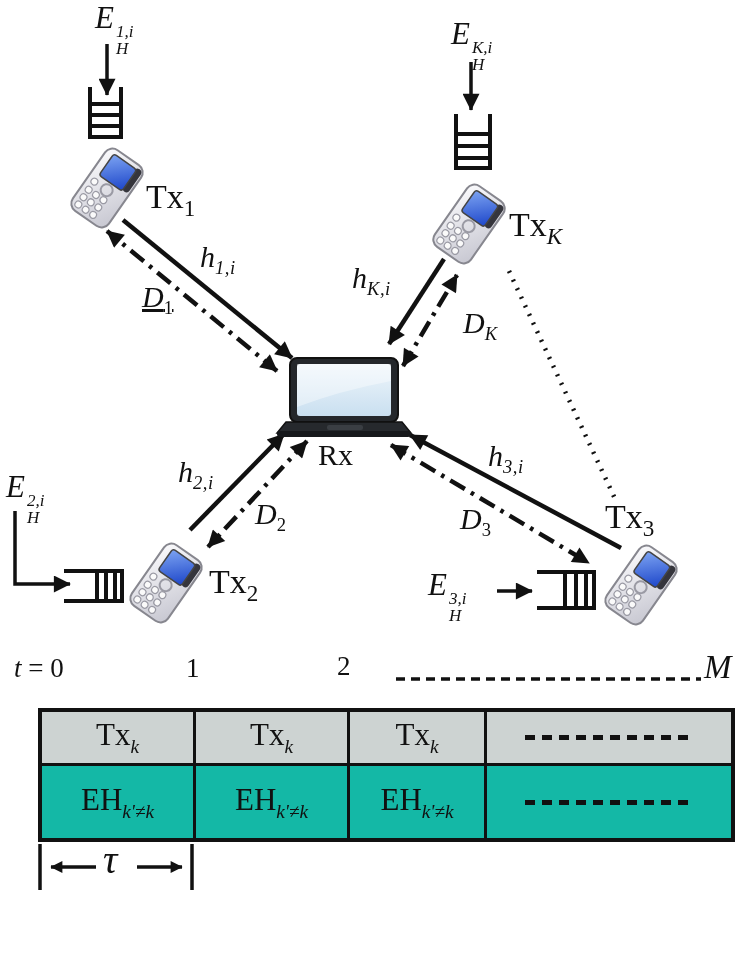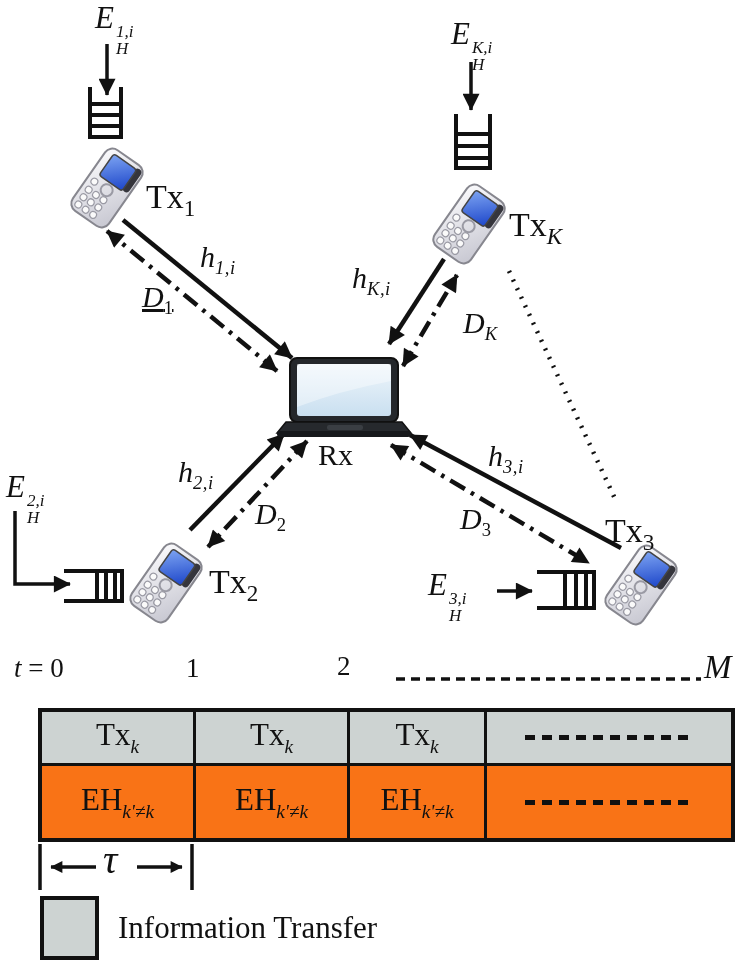--- a/index.html
+++ b/index.html
@@ -19,21 +19,21 @@
   .num{font-size:27px;}
   .mlabel{font-size:33px;}
   .tau{font-size:40px;}
   
   .frame-table{position:absolute;left:38px;top:708px;width:697px;height:134px;
     box-sizing:border-box;border:4px solid #111;background:#111;
     display:grid;grid-template-columns:151px 151px 134px 1fr;grid-template-rows:51px 1fr;gap:3px;}
   .cell{display:flex;align-items:center;justify-content:center;font-size:31px;}
   .cell sub{font-size:0.62em;vertical-align:-0.4em;}
   .c-info{background:#cdd3d2;}
-  .c-eh{background:#f97316;}
+  .c-eh{background:#14b8a6;}
   .dashline{width:168px;height:5px;
     background:repeating-linear-gradient(90deg,#111 0 10px,transparent 10px 17px);}
   
   .legend-item{position:absolute;display:flex;align-items:center;gap:19px;}
   .swatch{width:51px;height:56px;border:4px solid #111;box-sizing:content-box;}
   .sw-gray{background:#cdd3d2;}
   .sw-white{background:#ffffff;}
   .legend-label{font-size:31px;white-space:nowrap;}
 </style>
 </head>
@@ -149,21 +149,21 @@
         <span class="it">H</span>
       </span>
   </div>
 
   <div class="lbl txlbl" style="left:146px;top:180px;">
     <span>Tx</span><sub>1</sub>
   </div>
   <div class="lbl txlbl" style="left:209px;top:565px;">
     <span>Tx</span><sub>2</sub>
   </div>
-  <div class="lbl txlbl" style="left:605px;top:514px;">
+  <div class="lbl txlbl" style="left:605px;top:500px;">
     <span>Tx</span><sub>3</sub>
   </div>
   <div class="lbl txlbl" style="left:509px;top:208px;">
     <span>Tx</span><sub class="it">K</sub>
   </div>
   <div class="lbl" style="left:318px;top:440px;font-size:30px;">
     <span>Rx</span>
   </div>
 
   <div class="lbl math" style="left:200px;top:242px;text-align:right;">
@@ -228,18 +228,14 @@
       <span><span>EH</span><sub class="it">k'≠k</sub></span>
     </div>
     <div class="cell c-eh">
       <span><span>EH</span><sub class="it">k'≠k</sub></span>
     </div>
     <div class="cell c-eh">
       <span class="dashline"></span>
     </div>
   </div>
 
-  <div class="legend-item" style="left:40px;top:896px;">
-    <span class="swatch sw-gray"></span>
-    <span class="legend-label">Information Transfer</span>
-  </div>
 
 </div>
 
 </body></html>

